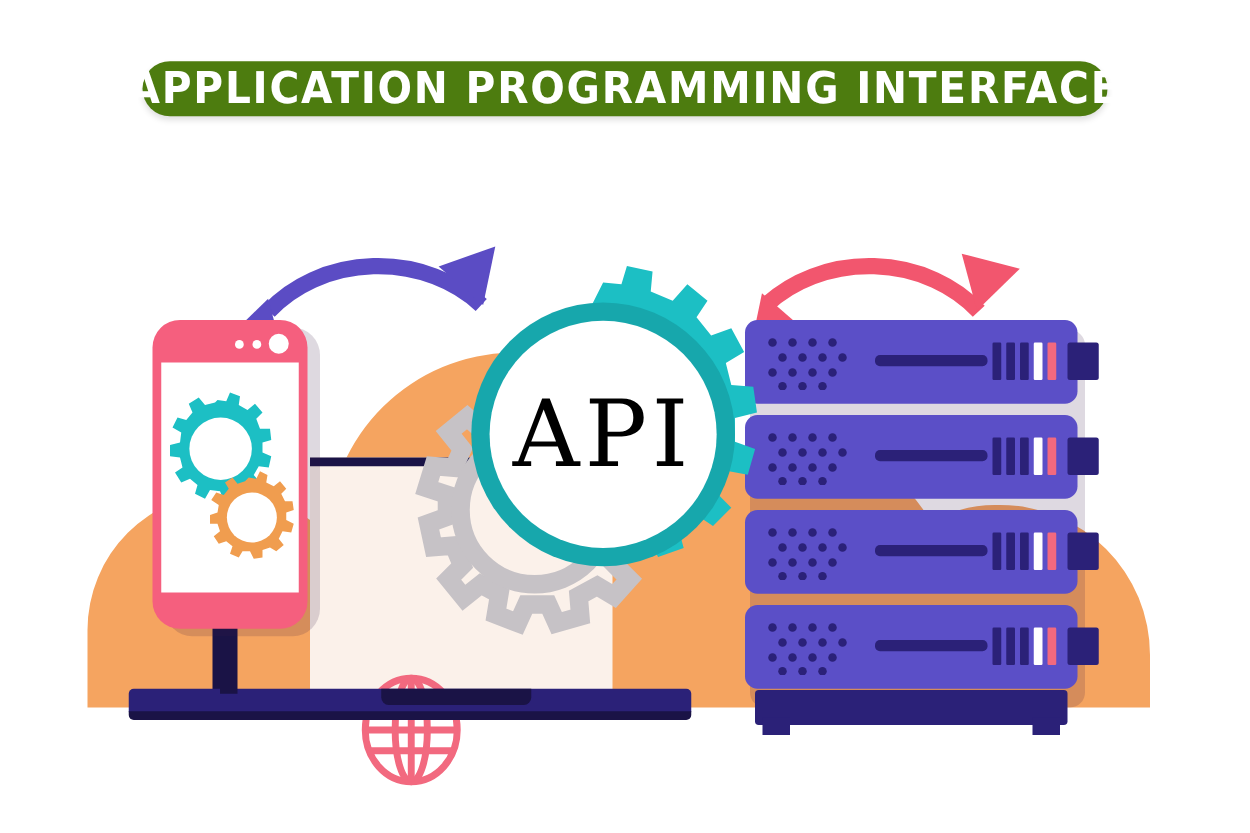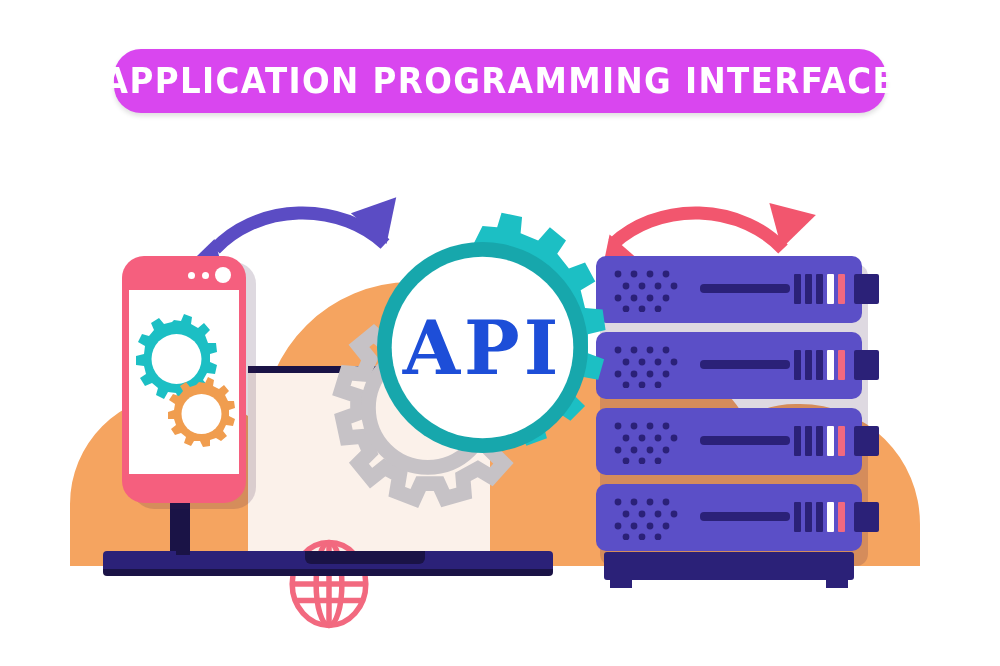--- a/index.html
+++ b/index.html
@@ -17,22 +17,22 @@
     background: #ffffff;
     overflow: hidden;
   }
 
   
   .title-banner {
     position: absolute;
     left: 114px;
     top: 49px;
     width: 772px;
-    height: 64px;
-    background: #d946ef;
+    height: 44px;
+    background: #4d7c0f;
     border-radius: 27px;
     display: flex;
     align-items: center;
     justify-content: center;
     box-shadow: 0 3px 5px rgba(0,0,0,0.13);
   }
   .title-text {
     color: #ffffff;
     font-family: "DejaVu Sans", sans-serif;
     font-weight: bold;
@@ -145,23 +145,23 @@
   .gear-gray { position: absolute; left: 282px; top: 196px; width: 270px; height: 270px; }
   .gear-main { position: absolute; left: 336px; top: 97px; width: 293px; height: 293px; }
   .api-label {
     position: absolute;
     left: 336px; top: 97px;
     width: 293px; height: 293px;
     display: flex; align-items: center; justify-content: center;
     pointer-events: none;
   }
   .api-text {
-    color: #1d4ed8;
+    color: #000000;
     font-family: "DejaVu Serif", serif;
-    font-weight: bold;
+    font-weight: normal;
     font-size: 74px;
     letter-spacing: 4px;
     line-height: 1;
   }
 
   
   .rack { position: absolute; left: 596px; top: 152px; width: 272px; height: 310px; }
   .rack-shadow {
     position: absolute;
     left: 600px; top: 160px;

